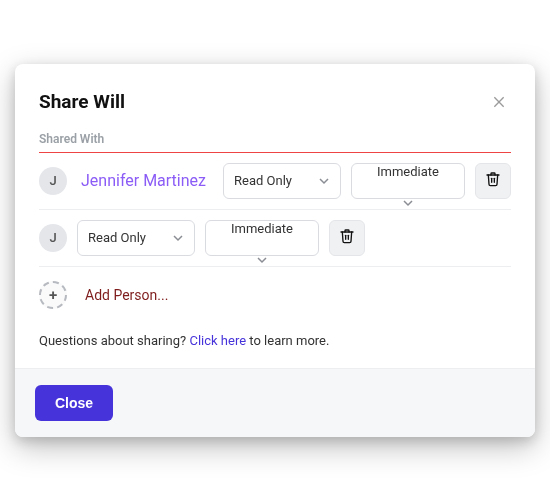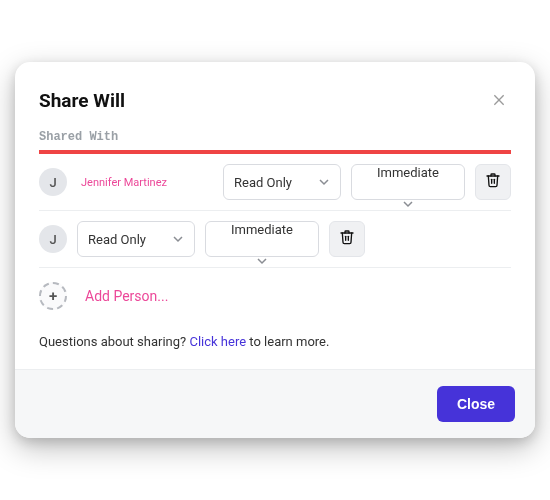--- a/index.html
+++ b/index.html
@@ -9,21 +9,21 @@
     background: #fff;
     width: 550px;
     height: 500px;
     display: flex;
     align-items: center;
     justify-content: center;
   }
   .modal {
     width: 520px;
     background: #fff;
-    border-radius: 15px;
+    border-radius: 8px;
     box-shadow: 0 10px 30px rgba(0,0,0,0.25), 0 4px 12px rgba(0,0,0,0.15);
     overflow: hidden;
   }
   .modal-body { padding: 26px 24px 20px 24px; }
   .modal-header {
     display: flex;
     align-items: center;
     justify-content: space-between;
     margin-bottom: 18px;
   }
@@ -37,43 +37,42 @@
     display: flex; align-items: center; justify-content: center;
     color: #9b9b9b;
     cursor: pointer;
     font-size: 18px;
   }
   .section-label {
     font-size: 12px;
     font-weight: 600;
     color: #9aa0a6;
     padding-bottom: 6px;
-    border-bottom: 4px solid #ef4444;
-    font-family: Liberation Mono, monospace;
+    border-bottom: 1px solid #ef4444;
   }
   .row {
     display: flex;
     align-items: center;
     gap: 10px;
     padding: 10px 0;
     border-bottom: 1px solid #eceef0;
   }
   .avatar {
     width: 28px; height: 28px;
     border-radius: 50%;
     background: #e4e6ea;
     color: #555;
     font-size: 13px;
     font-weight: 500;
     display: flex; align-items: center; justify-content: center;
     flex-shrink: 0;
   }
   .person-name {
-    font-size: 11px;
-    color: #ec4899;
+    font-size: 16px;
+    color: #8b5cf6;
     flex: 1;
     padding-left: 4px;
   }
   .select {
     height: 36px;
     padding: 0 10px;
     border: 1px solid #d9dbe0;
     border-radius: 6px;
     background: #fff;
     display: flex;
@@ -115,38 +114,37 @@
     border-radius: 50%;
     border: 2px dashed #b6b9bf;
     display: flex; align-items: center; justify-content: center;
     color: #555;
     font-size: 15px;
     font-weight: 600;
     background: #fafafb;
   }
   .add-label {
     font-size: 14px;
-    color: #ec4899;
+    color: #7f1d1d;
     padding-left: 4px;
   }
   .help-text {
     margin-top: 16px;
     font-size: 13px;
     color: #333;
   }
   .help-link {
     color: #4633d9;
     text-decoration: none;
     cursor: pointer;
   }
   .modal-footer {
     background: #f6f7f8;
     padding: 16px 20px;
     display: flex;
-    justify-content: flex-end;
     border-top: 1px solid #eceef0;
   }
   .close-btn {
     background: #4633d9;
     color: #fff;
     border: none;
     border-radius: 6px;
     padding: 10px 20px;
     font-size: 14px;
     font-weight: 600;

